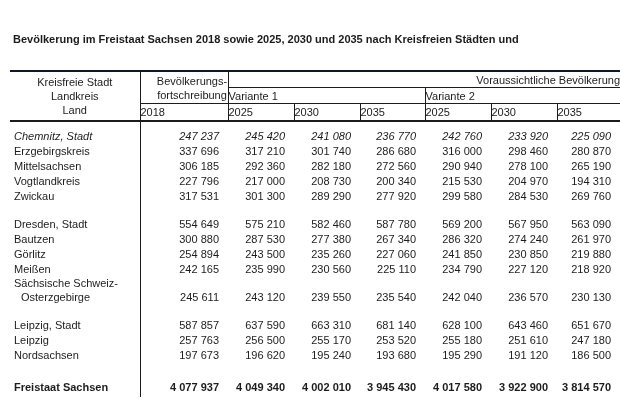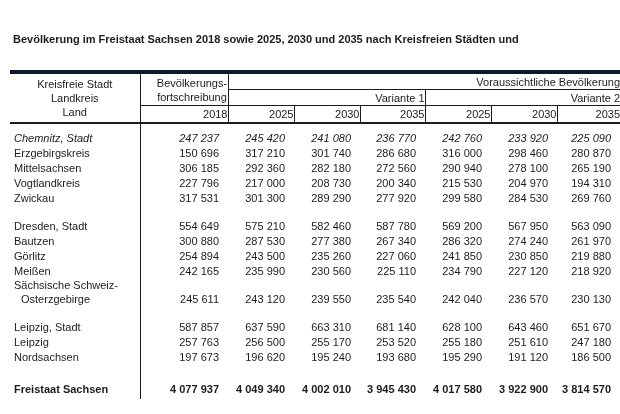--- a/index.html
+++ b/index.html
@@ -17,38 +17,38 @@
     margin: 0;
     padding: 33px 0 0 13px;
     letter-spacing: 0px;
     white-space: nowrap;
   }
   table.pop {
     border-collapse: collapse;
     table-layout: fixed;
     width: 600px;
     margin: 25px 0 0 10px;
-    border-top: 4px solid #0f172a;
+    border-top: 2px solid #0f172a;
   }
   th, td {
     font-size: 11px;
     font-weight: normal;
     padding: 0;
     line-height: 14px;
     vertical-align: middle;
     overflow: hidden;
     white-space: nowrap;
   }
   
   th.c1h { border-right: 1px solid #1c1c1c; text-align: center; vertical-align: middle; }
   th.c2h { border-right: 1px solid #1c1c1c; border-bottom: 1px solid #1c1c1c; text-align: center; padding-left: 16px; }
   th.gh  { border-bottom: 1px solid #1c1c1c; text-align: right; height: 15px; }
-  th.vh  { border-bottom: 1px solid #1c1c1c; text-align: right; height: 15px; }
+  th.vh  { border-bottom: 1px solid #1c1c1c; text-align: left; height: 15px; }
   th.v1  { border-right: 1px solid #1c1c1c; }
-  th.yh  { text-align: right; height: 16px; border-right: 1px solid #1c1c1c; border-bottom: 2px solid #1c1c1c; margin-left: 38px; }
+  th.yh  { text-align: left; height: 16px; border-right: 1px solid #1c1c1c; border-bottom: 2px solid #1c1c1c; margin-left: 38px; }
   th.yh.last { border-right: none; }
   th.c1h.nb { border-bottom: 2px solid #1c1c1c; }
   
   td.lbl { padding-left: 4px; border-right: 1px solid #1c1c1c; text-align: left; }
   td.lbl .l2 { padding-left: 7px; }
   td.num { text-align: right; padding-right: 9px; }
   tbody tr.row td { height: 15px; }
   tbody tr:first-child td { padding-top: 6px; font-style: italic; }
   tbody tr.spacer td { height: 13px; }
   tbody tr.tall td { vertical-align: bottom; }
@@ -108,21 +108,21 @@
           <td class="num">241 080</td>
           <td class="num">236 770</td>
           <td class="num">242 760</td>
           <td class="num">233 920</td>
           <td class="num">225 090</td>
         </tr>
         <tr class="row">
           <td class="lbl">
             <div>Erzgebirgskreis</div>
           </td>
-          <td class="num">150 696</td>
+          <td class="num">337 696</td>
           <td class="num">317 210</td>
           <td class="num">301 740</td>
           <td class="num">286 680</td>
           <td class="num">316 000</td>
           <td class="num">298 460</td>
           <td class="num">280 870</td>
         </tr>
         <tr class="row">
           <td class="lbl">
             <div>Mittelsachsen</div>

